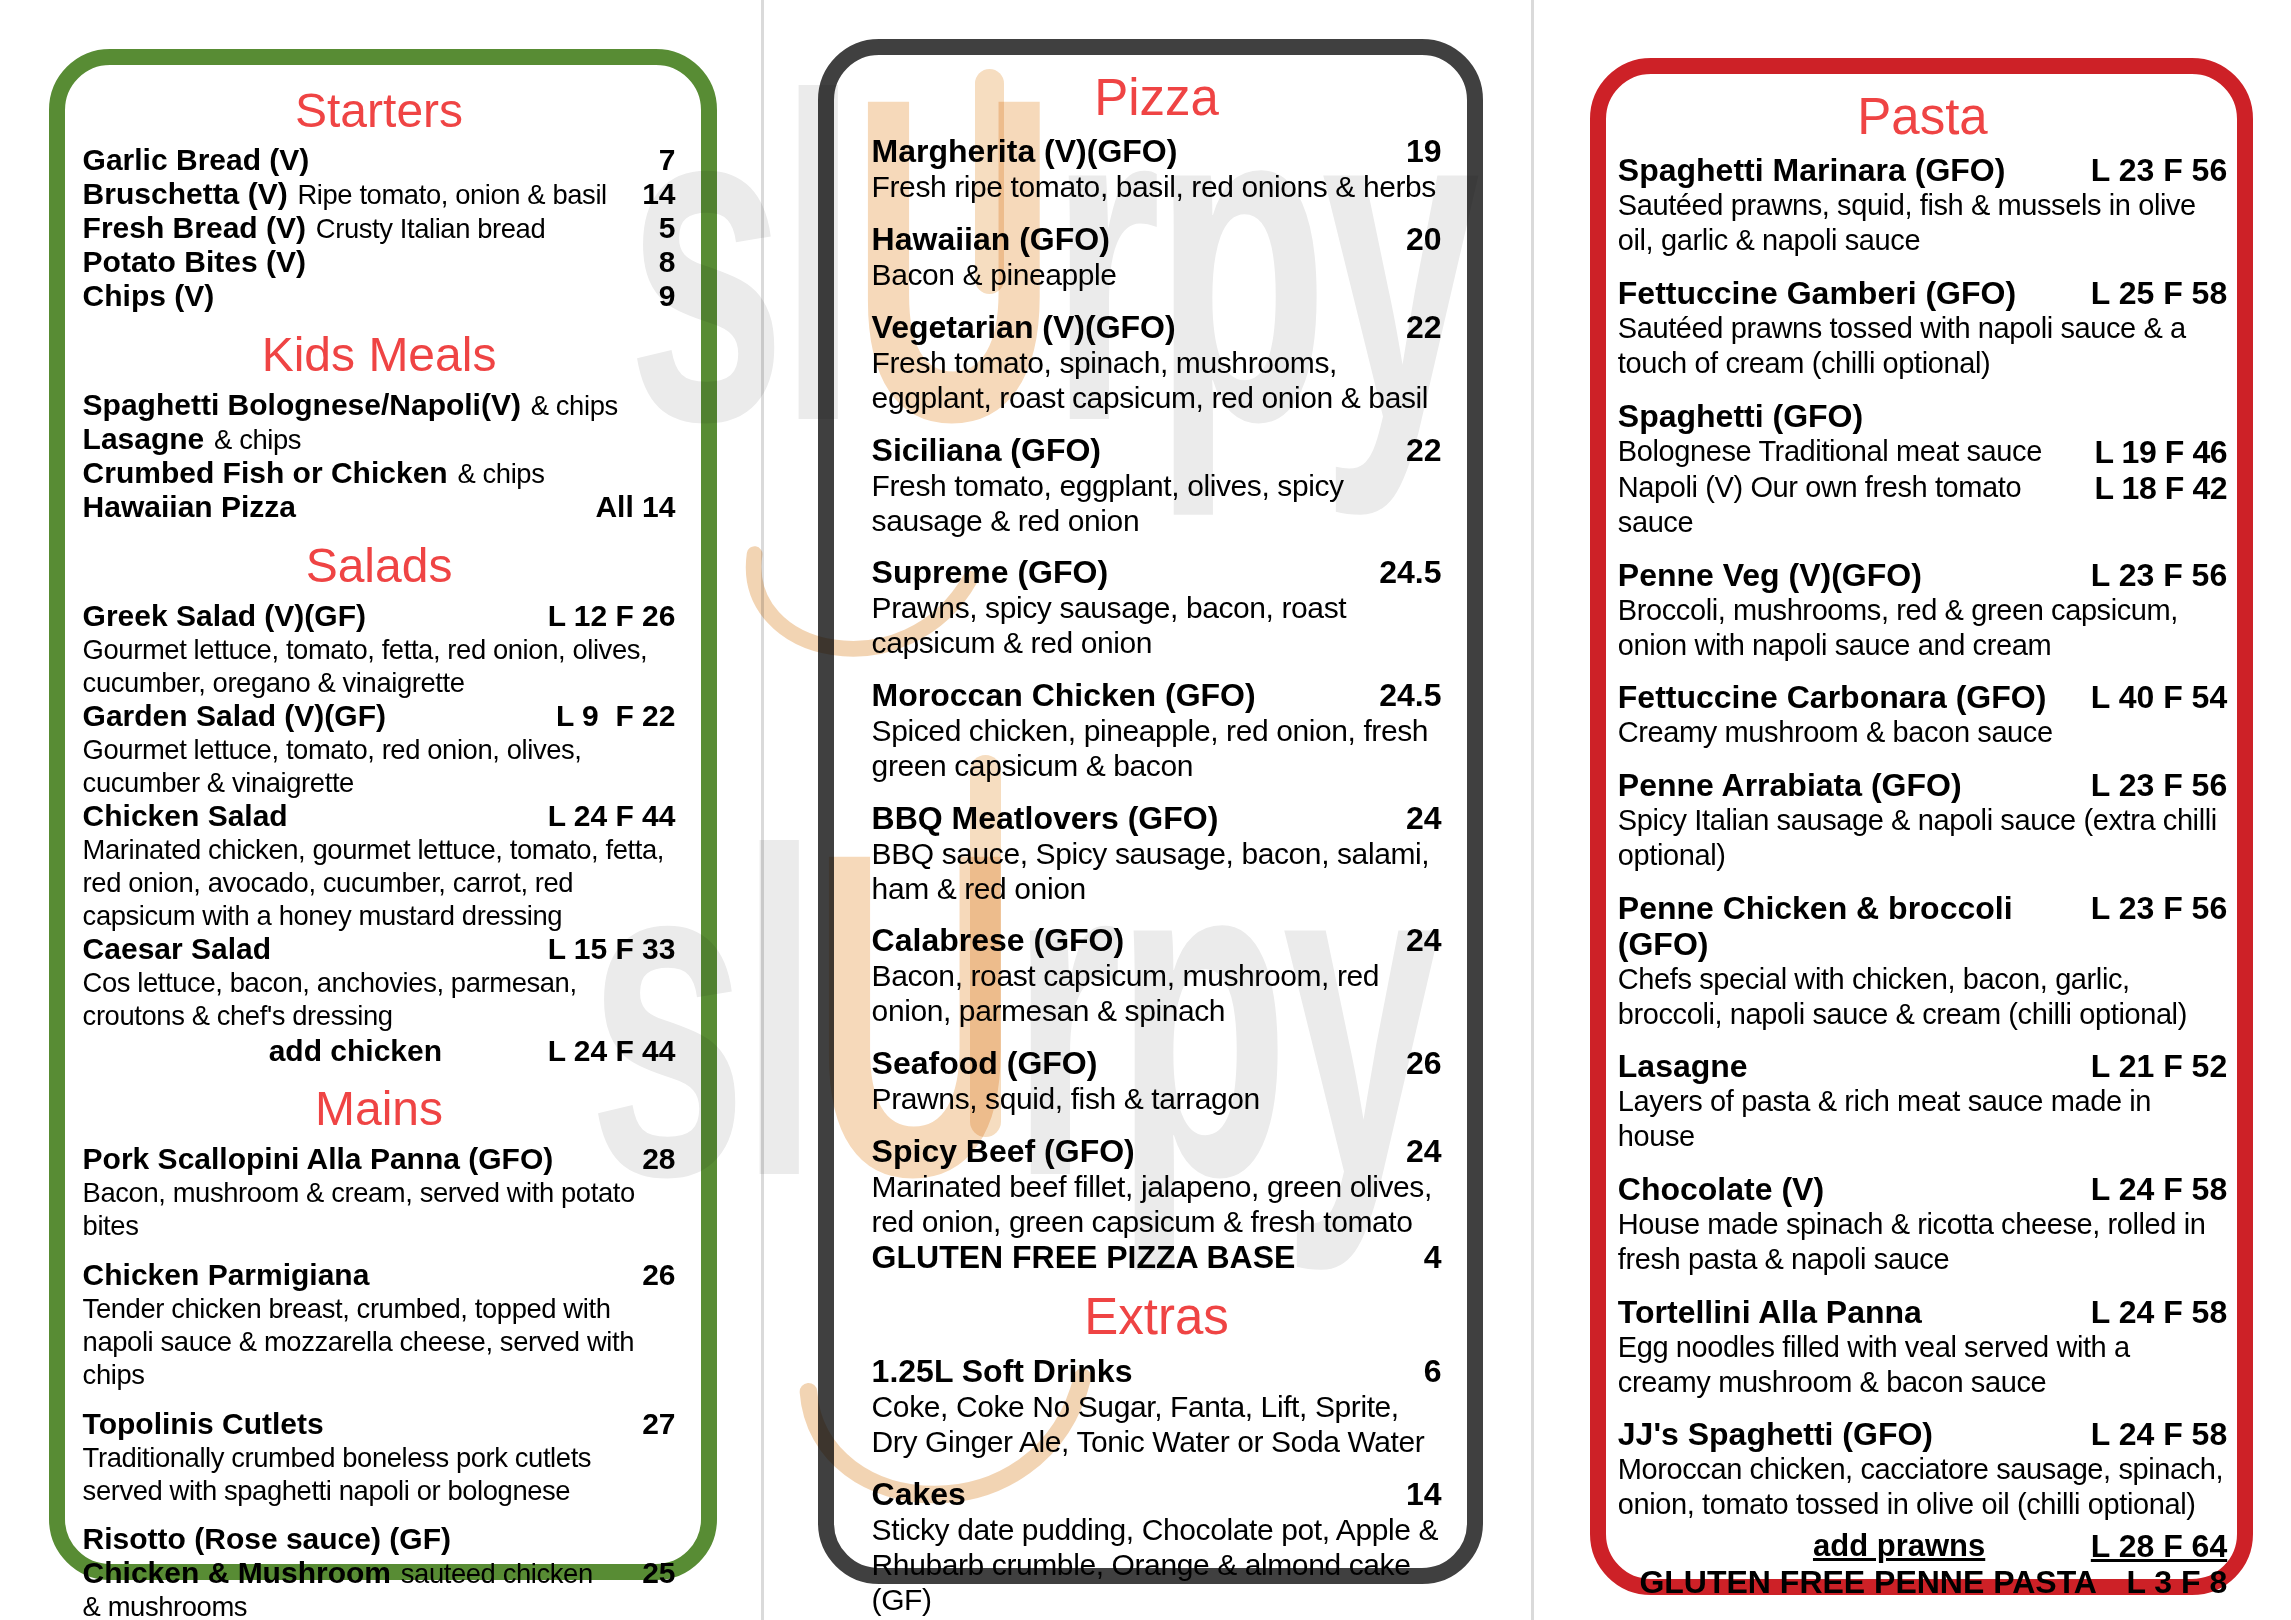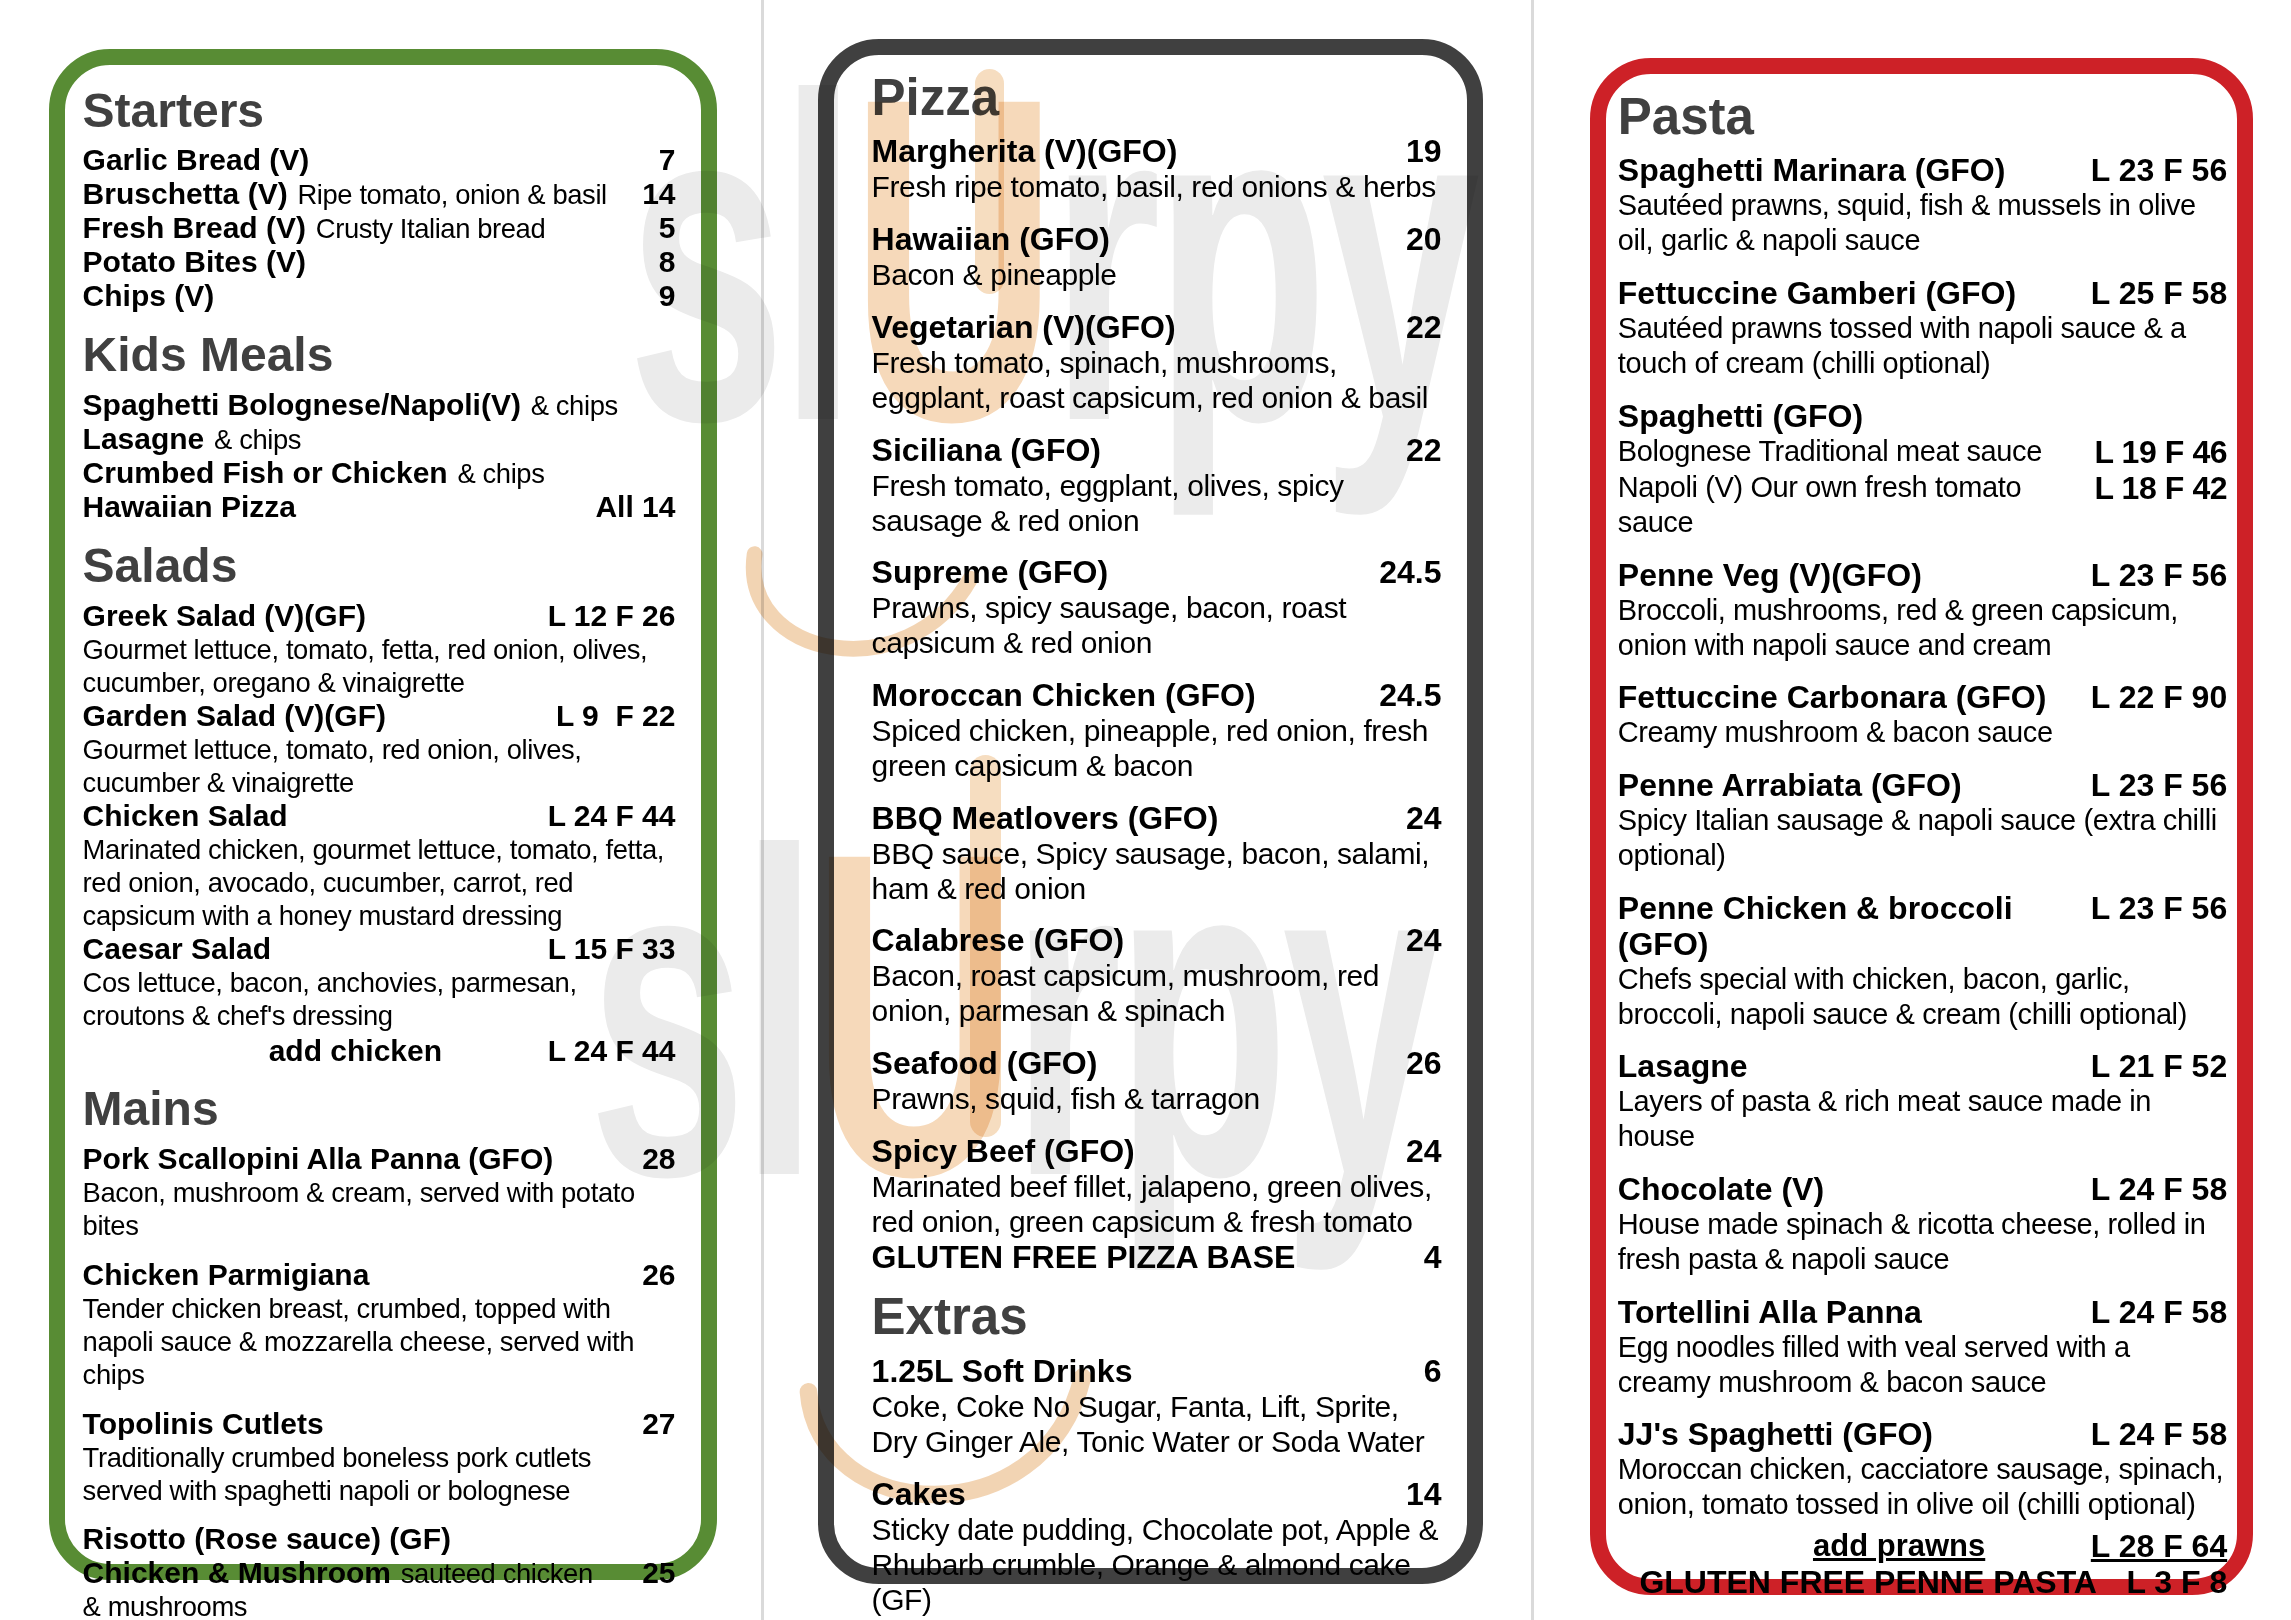--- a/index.html
+++ b/index.html
@@ -13,21 +13,21 @@
   
   .column{position:absolute;box-sizing:border-box;border-radius:61px;background:transparent;z-index:1;}
   #col-left{left:49px;top:49px;width:668px;height:1531px;border:16.7px solid #588c34;}
   #col-middle{left:818px;top:39px;width:665px;height:1545px;border:16.7px solid #404040;}
   #col-right{left:1590px;top:58px;width:663px;height:1537px;border:16.7px solid #cd2127;}
   .col-inner{padding:9.8px 25.5px 9.8px 17.6px;}
   #col-right .col-inner{padding:9.8px 9.8px 9.8px 11.8px;}
 
   .menu-section{margin-top:13.7px;}
   .menu-section:first-child{margin-top:0;}
-  .sec-heading{color:#404040;font-weight:700;margin:7.8px 0 5.9px;}
+  .sec-heading{text-align:center;color:#ef4444;font-weight:400;margin:7.8px 0 5.9px;}
   #col-left .sec-heading{font-size:48px;line-height:55px;}
   #col-middle .sec-heading,#col-right .sec-heading{font-size:51px;line-height:57px;margin:3.9px 0 7.8px;}
 
   .item{margin:0;}
   .row{display:flex;justify-content:space-between;align-items:flex-start;gap:8px;}
   .ltext{flex:1 1 auto;}
   .name{font-weight:700;}
   .inline{font-weight:400;margin-left:9.8px;letter-spacing:-0.4px;}
   .price{font-weight:700;white-space:pre;margin-left:17.6px;flex:0 0 auto;}
   .desc{font-weight:400;letter-spacing:-0.4px;}
@@ -354,21 +354,21 @@
           <div class="item">
             <div class="row">
               <div class="ltext"><span class="name">Penne Veg (V)(GFO)</span></div>
               <span class="price">L 23 F 56</span>
             </div>
             <div class="desc">Broccoli, mushrooms, red &amp; green capsicum, onion with napoli sauce and cream</div>
           </div>
           <div class="item">
             <div class="row">
               <div class="ltext"><span class="name">Fettuccine Carbonara (GFO)</span></div>
-              <span class="price">L 22 F 90</span>
+              <span class="price">L 40 F 54</span>
             </div>
             <div class="desc">Creamy mushroom &amp; bacon sauce</div>
           </div>
           <div class="item">
             <div class="row">
               <div class="ltext"><span class="name">Penne Arrabiata (GFO)</span></div>
               <span class="price">L 23 F 56</span>
             </div>
             <div class="desc">Spicy Italian sausage &amp; napoli sauce (extra chilli optional)</div>
           </div>

